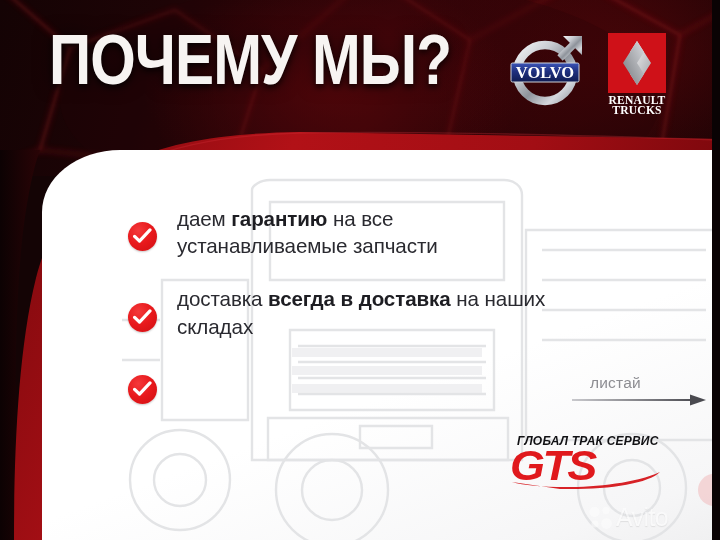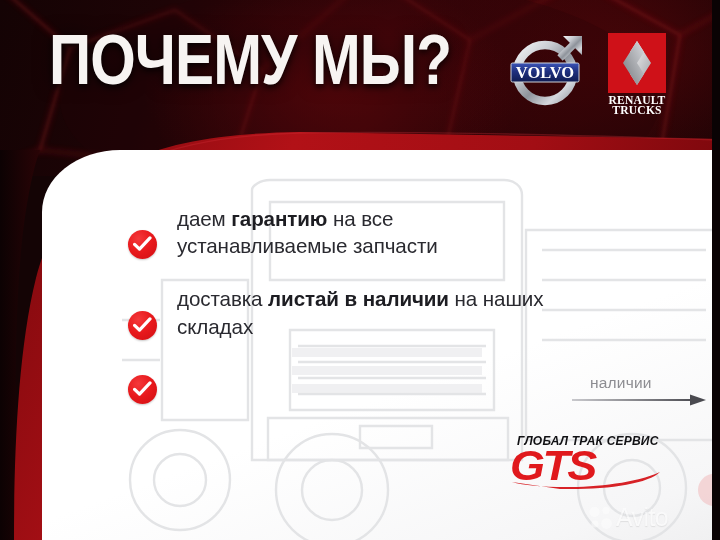--- a/index.html
+++ b/index.html
@@ -60,21 +60,21 @@
     white-space: nowrap;
     line-height: 1;
   }
 
   
   .volvo-logo { position: absolute; left: 508px; top: 32px; width: 78px; height: 78px; }
   .renault-logo { position: absolute; left: 604px; top: 33px; width: 66px; height: 82px; }
 
   
   .bullets { position: absolute; left: 128px; top: 205px; width: 430px; }
-  .bullet { position: relative; display: flex; align-items: flex-end; margin-bottom: 26px; }
+  .bullet { position: relative; display: flex; align-items: center; margin-bottom: 26px; }
   .check {
     flex: 0 0 auto;
     width: 29px; height: 29px; border-radius: 50%;
     margin-top: 9px;
     background: radial-gradient(circle at 36% 30%, #f4393b 0%, #e8191c 48%, #cf0f13 100%);
     box-shadow: 0 1px 2px rgba(0,0,0,.22);
     position: relative;
   }
   .check svg { position: absolute; left: 5px; top: 6px; }
   .btext {
@@ -288,35 +288,35 @@
       </span>
     </div>
 
     <div class="bullet">
       <span class="check">
         <svg width="19" height="17" viewBox="0 0 19 17">
             <path d="M1.6,8.4 L6.5,13.1 L17.0,1.9" fill="none" stroke="#ffffff" stroke-width="3.2" stroke-linecap="round" stroke-linejoin="round"></path>
           </svg>
       </span>
       <span class="btext">
-        <span>доставка </span><b>листай в наличии</b><span> на наших складах</span>
+        <span>доставка </span><b>всегда в доставка</b><span> на наших складах</span>
       </span>
     </div>
 
     <div class="bullet">
       <span class="check">
         <svg width="19" height="17" viewBox="0 0 19 17">
             <path d="M1.6,8.4 L6.5,13.1 L17.0,1.9" fill="none" stroke="#ffffff" stroke-width="3.2" stroke-linecap="round" stroke-linejoin="round"></path>
           </svg>
       </span>
     </div>
 
   </div>
 
-  <div class="swipe">наличии</div>
+  <div class="swipe">листай</div>
   <svg class="swipe-arrow" viewBox="0 0 135 14">
     <defs>
       <linearGradient id="arrg" x1="0" y1="0" x2="1" y2="0">
         <stop offset="0%" stop-color="#c9c9cd"></stop>
         <stop offset="100%" stop-color="#4c4c52"></stop>
       </linearGradient>
     </defs>
     <rect x="0" y="6" width="122" height="2" fill="url(#arrg)"></rect>
     <path d="M118,1.5 L134,7 L118,12.5 Z" fill="#4a4a50"></path>
   </svg>

